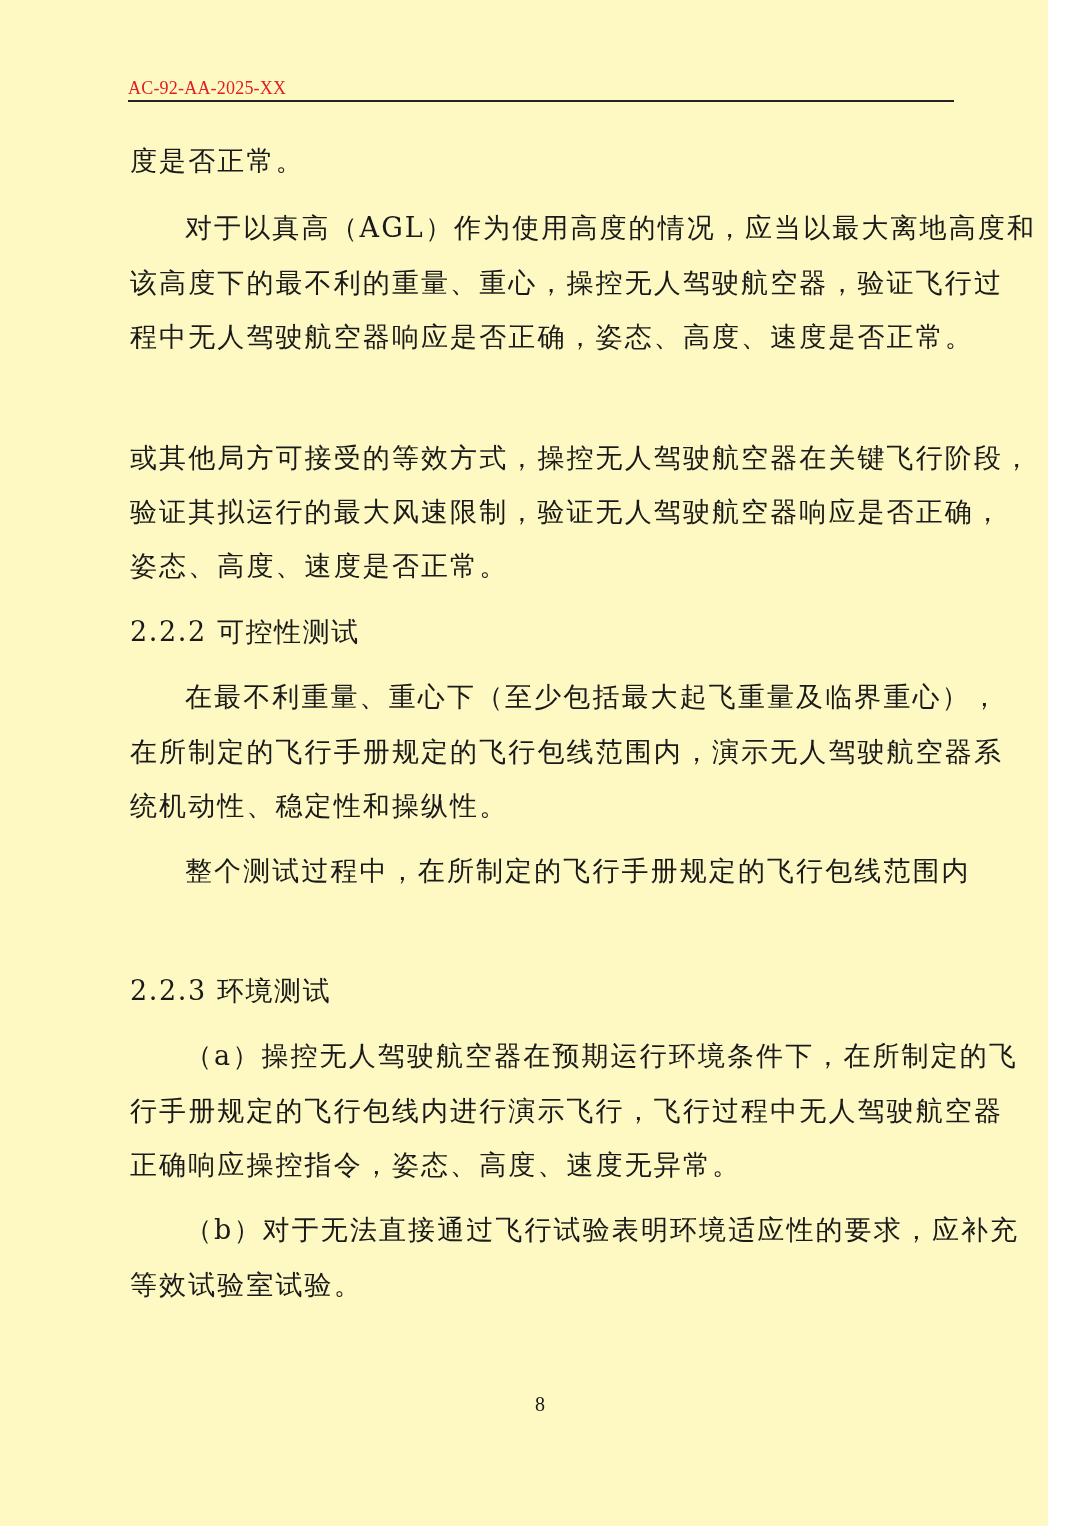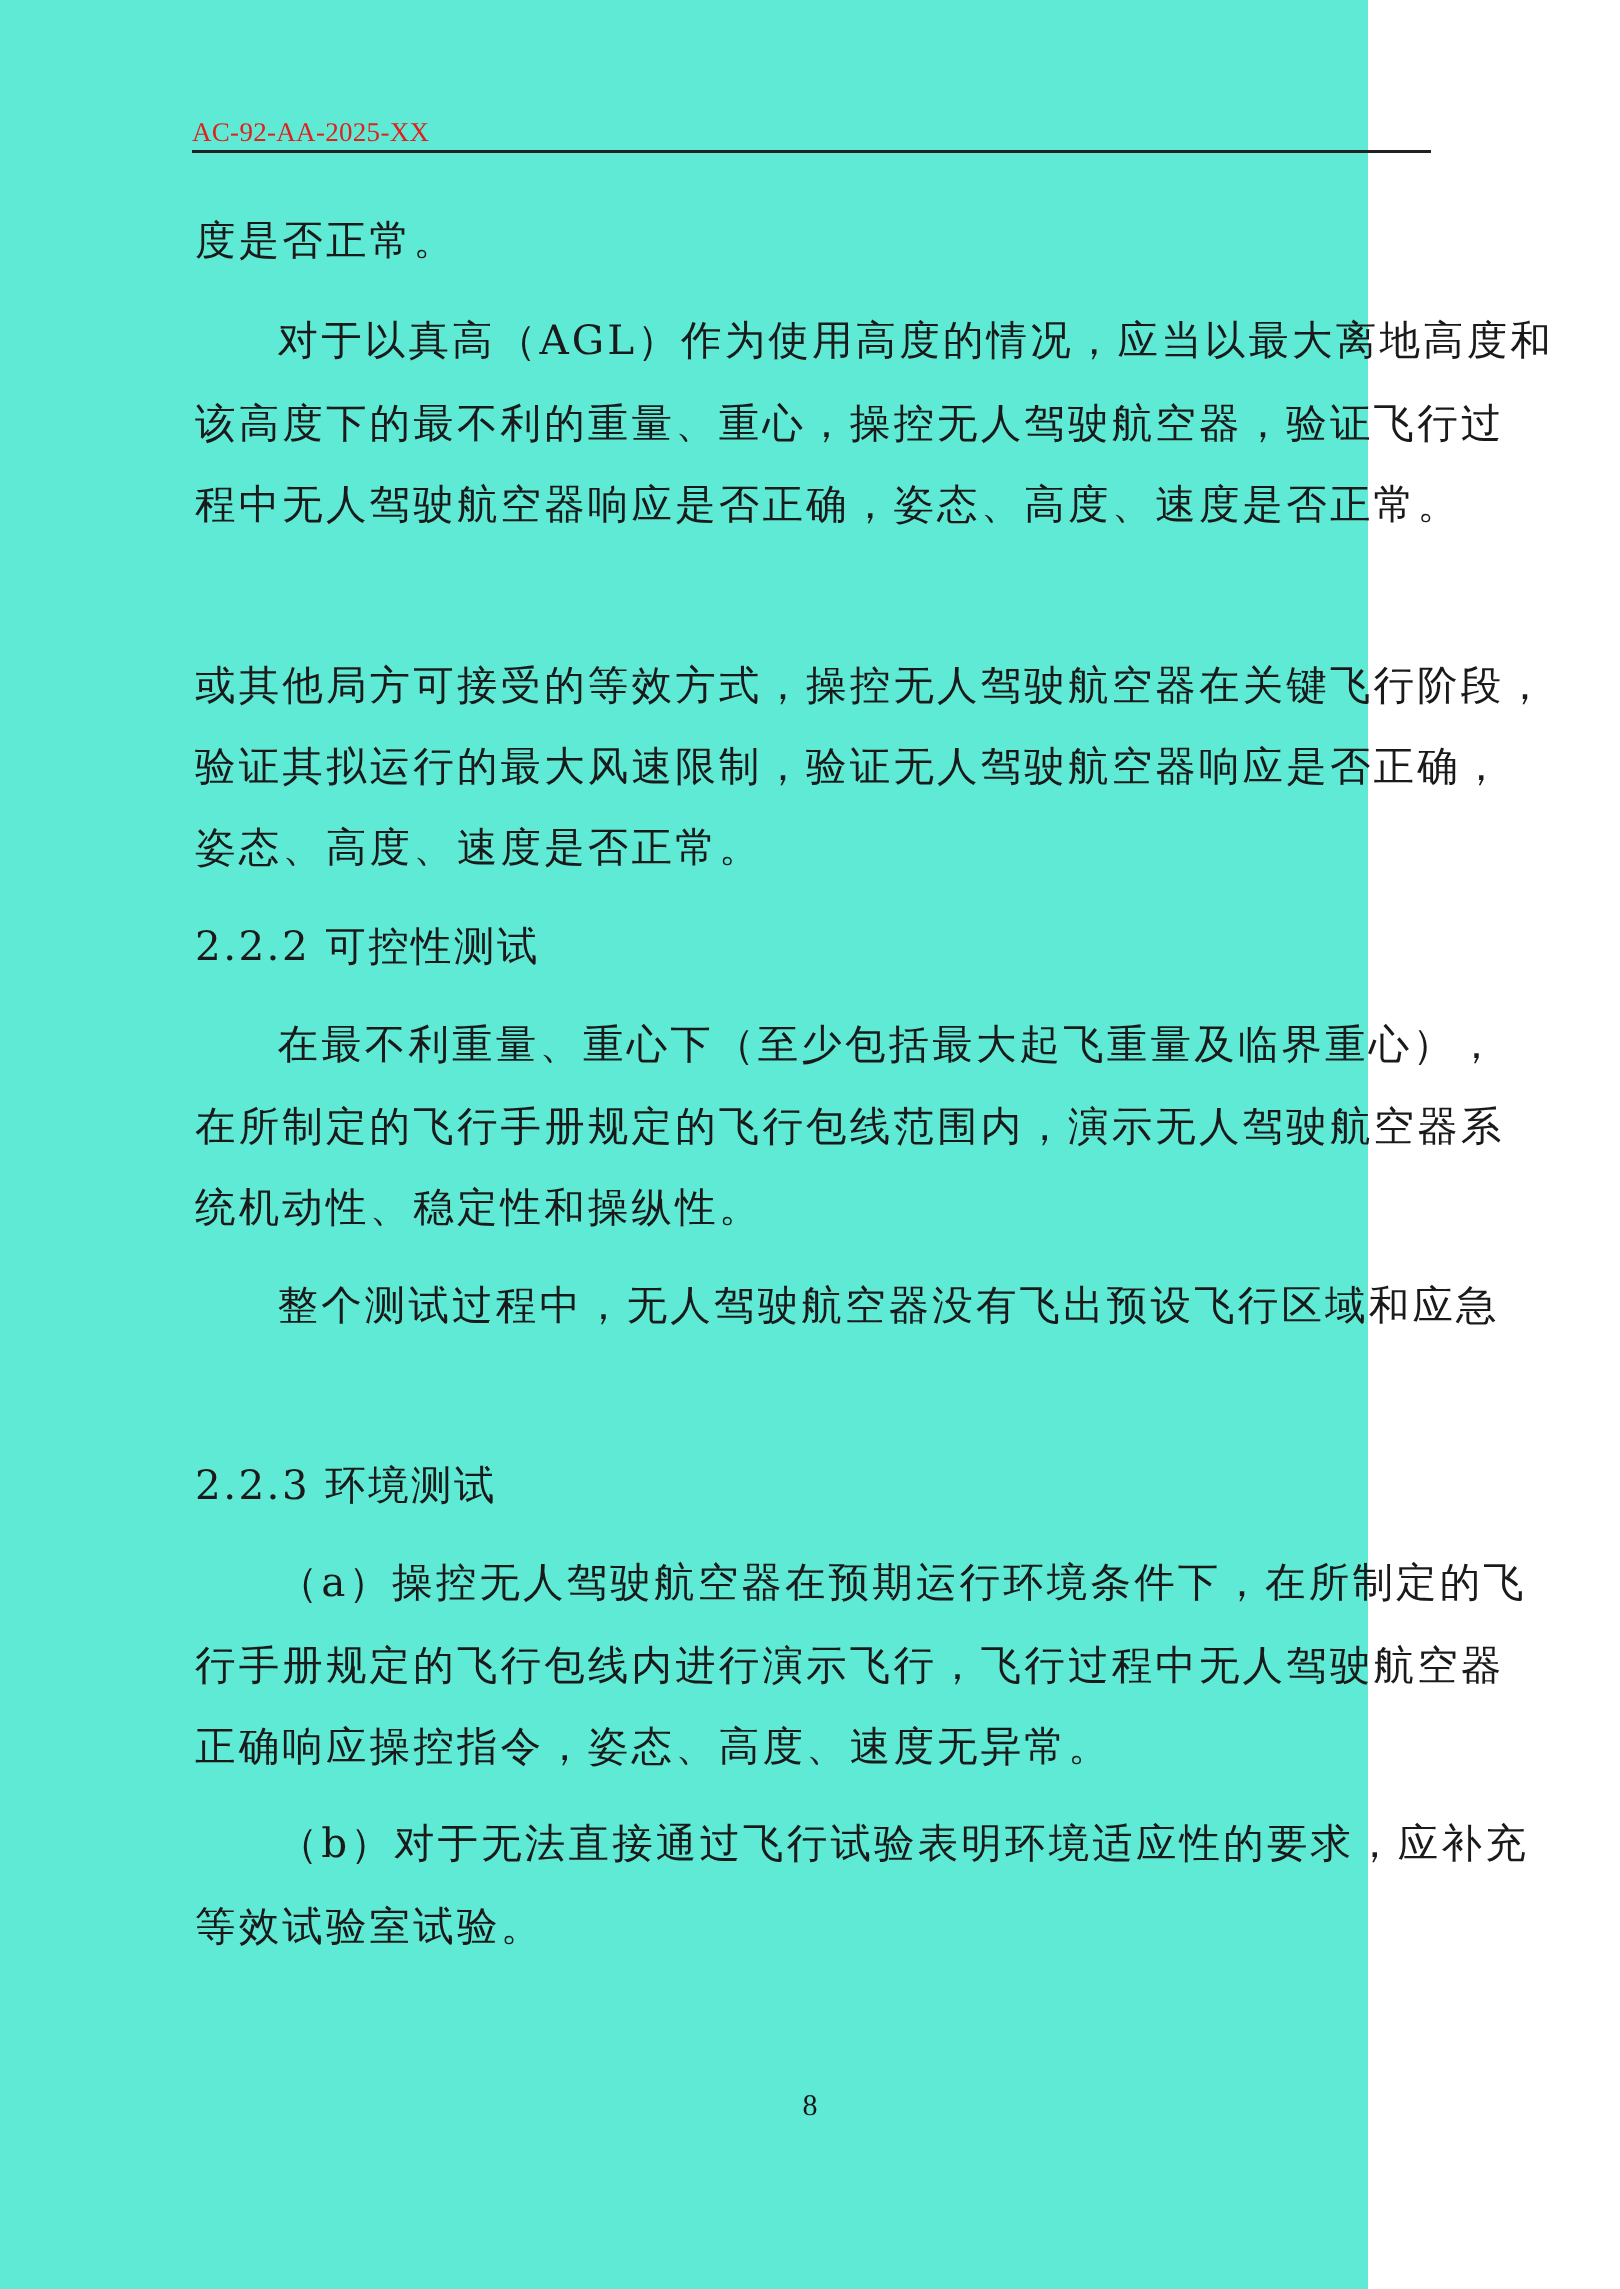--- a/index.html
+++ b/index.html
@@ -1,17 +1,17 @@
 <!DOCTYPE html>
 <html><head>
   <meta charset="utf-8">
   <style>
     html, body { margin: 0; padding: 0; background: #ffffff; }
     body { width: 1080px; height: 1526px; position: relative; overflow: hidden; }
-    .page { position: absolute; left: 0; top: 0; width: 912px; height: 1526px; background: #5eead4; }
+    .page { position: absolute; left: 0; top: 0; width: 1048px; height: 1526px; background: #fef9c3; }
     .doc-header {
       position: absolute; left: 128px; top: 78px;
       font-family: "Liberation Serif", "DejaVu Serif", serif;
       font-size: 18px; color: #e0201f; letter-spacing: 0.2px;
     }
     .header-rule {
       position: absolute; left: 128px; top: 100px; width: 826px; height: 2px;
       background: #222222;
     }
     .line {
@@ -47,21 +47,21 @@
   <div class="line" style="top:443px">或其他局方可接受的等效方式，操控无人驾驶航空器在关键飞行阶段，</div>
   <div class="line" style="top:497px">验证其拟运行的最大风速限制，验证无人驾驶航空器响应是否正确，</div>
   <div class="line last" style="top:551px">姿态、高度、速度是否正常。</div>
 
   <div class="line heading" style="top:617px">2.2.2 可控性测试</div>
 
   <div class="line indent" style="top:682px">在最不利重量、重心下（至少包括最大起飞重量及临界重心），</div>
   <div class="line" style="top:737px">在所制定的飞行手册规定的飞行包线范围内，演示无人驾驶航空器系</div>
   <div class="line last" style="top:791px">统机动性、稳定性和操纵性。</div>
 
-  <div class="line indent" style="top:856px">整个测试过程中，无人驾驶航空器没有飞出预设飞行区域和应急</div>
+  <div class="line indent" style="top:856px">整个测试过程中，在所制定的飞行手册规定的飞行包线范围内</div>
 
   <div class="line heading" style="top:976px">2.2.3 环境测试</div>
 
   <div class="line indent" style="top:1041px">（a）操控无人驾驶航空器在预期运行环境条件下，在所制定的飞</div>
   <div class="line" style="top:1096px">行手册规定的飞行包线内进行演示飞行，飞行过程中无人驾驶航空器</div>
   <div class="line last" style="top:1150px">正确响应操控指令，姿态、高度、速度无异常。</div>
 
   <div class="line indent" style="top:1215px">（b）对于无法直接通过飞行试验表明环境适应性的要求，应补充</div>
   <div class="line last" style="top:1270px">等效试验室试验。</div>
 

